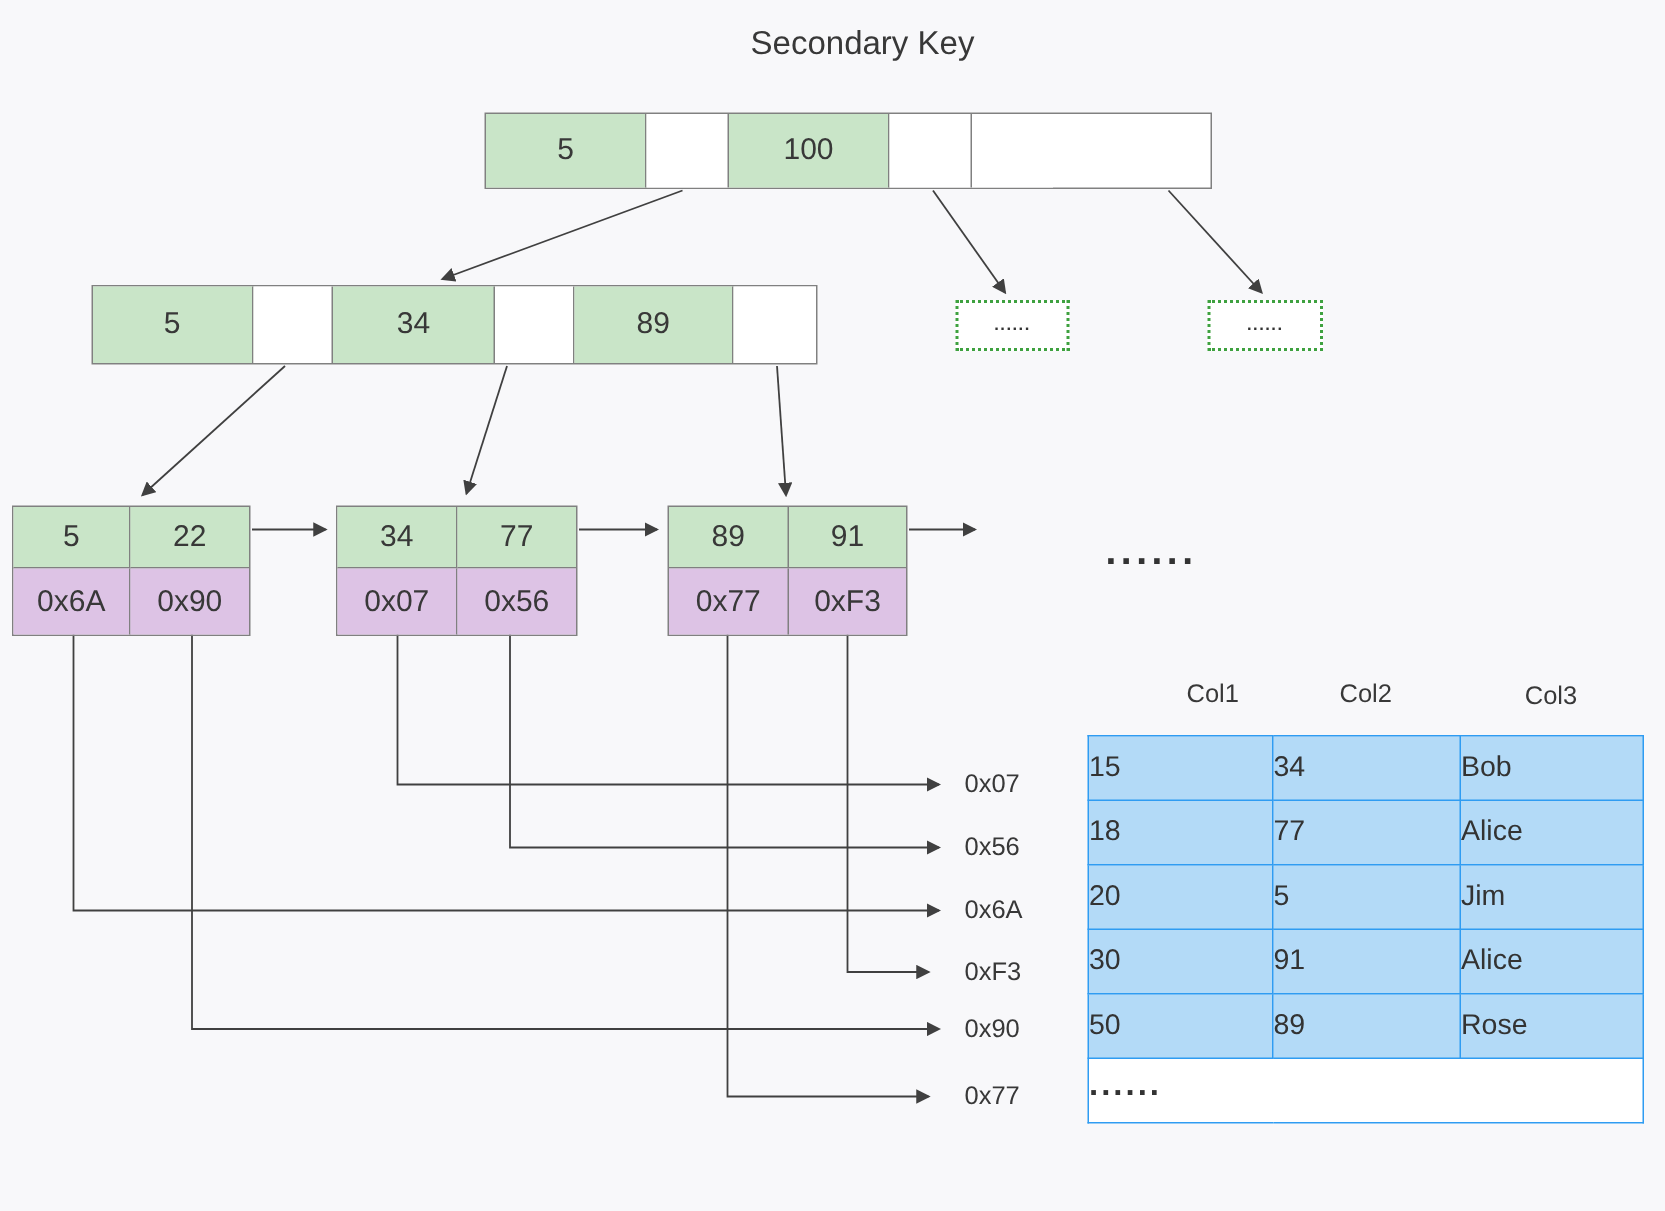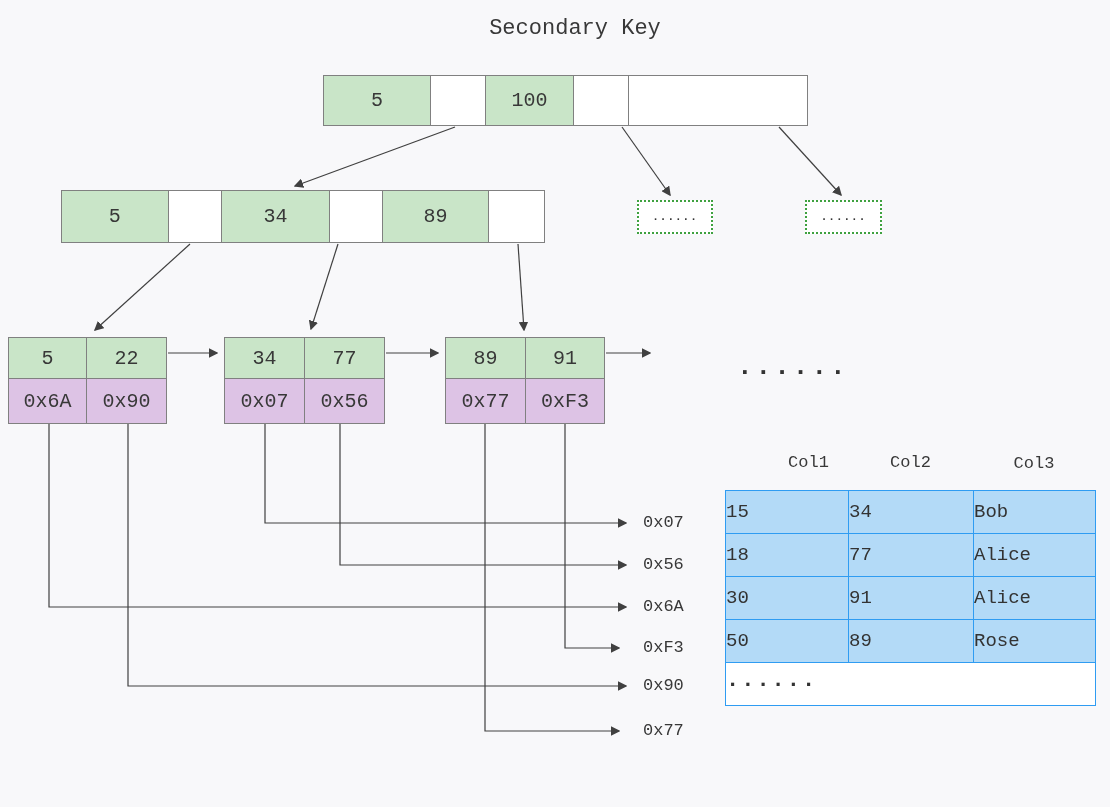--- a/index.html
+++ b/index.html
@@ -13,21 +13,21 @@
     --line-color: #404040;
     --text-color: #383838;
   }
   * { margin: 0; padding: 0; box-sizing: border-box; }
   html, body { background: var(--background); }
   #canvas {
     position: relative;
     width: 1110px;
     height: 807px;
     background: var(--background);
-    font-family: Liberation Mono, monospace;
+    font-family: Liberation Sans, sans-serif;
     color: var(--text-color);
     overflow: hidden;
   }
   .abs { position: absolute; }
   #title {
     left: 350px; top: 16px; width: 450px;
     text-align: center;
     font-size: 22px;
     color: var(--text-color);
   }
@@ -121,21 +121,21 @@
     <path class="connector" d="M340,423 L340,565 L626,565" marker-end="url(#arr)"></path>
     <path class="connector" d="M49,423 L49,607 L626,607" marker-end="url(#arr)"></path>
     <path class="connector" d="M565,423 L565,648 L619,648" marker-end="url(#arr)"></path>
     <path class="connector" d="M128,423 L128,686 L626,686" marker-end="url(#arr)"></path>
     <path class="connector" d="M485,423 L485,731 L619,731" marker-end="url(#arr)"></path>
   </svg>
 
   <div class="abs node-row" style="left:323px; top:75px; width:485px; height:51px;">
     <div class="cell key" style="width:107px">5</div>
     <div class="cell ptr" style="width:55px"></div>
-    <div class="cell key" style="width:88px">100</div>
+    <div class="cell key" style="width:107px">100</div>
     <div class="cell ptr" style="width:55px"></div>
     <div class="cell ptr" style="width:54px"></div>
   </div>
 
   <div class="abs node-row" style="left:61px; top:190px; width:484px; height:53px;">
     <div class="cell key" style="width:107px">5</div>
     <div class="cell ptr" style="width:54px"></div>
     <div class="cell key" style="width:108px">34</div>
     <div class="cell ptr" style="width:53px"></div>
     <div class="cell key" style="width:107px">89</div>
@@ -190,20 +190,25 @@
         <td>15</td>
         <td>34</td>
         <td>Bob</td>
       </tr>
       <tr>
         <td>18</td>
         <td>77</td>
         <td>Alice</td>
       </tr>
       <tr>
+        <td>20</td>
+        <td>5</td>
+        <td>Jim</td>
+      </tr>
+      <tr>
         <td>30</td>
         <td>91</td>
         <td>Alice</td>
       </tr>
       <tr>
         <td>50</td>
         <td>89</td>
         <td>Rose</td>
       </tr>
       <tr>

